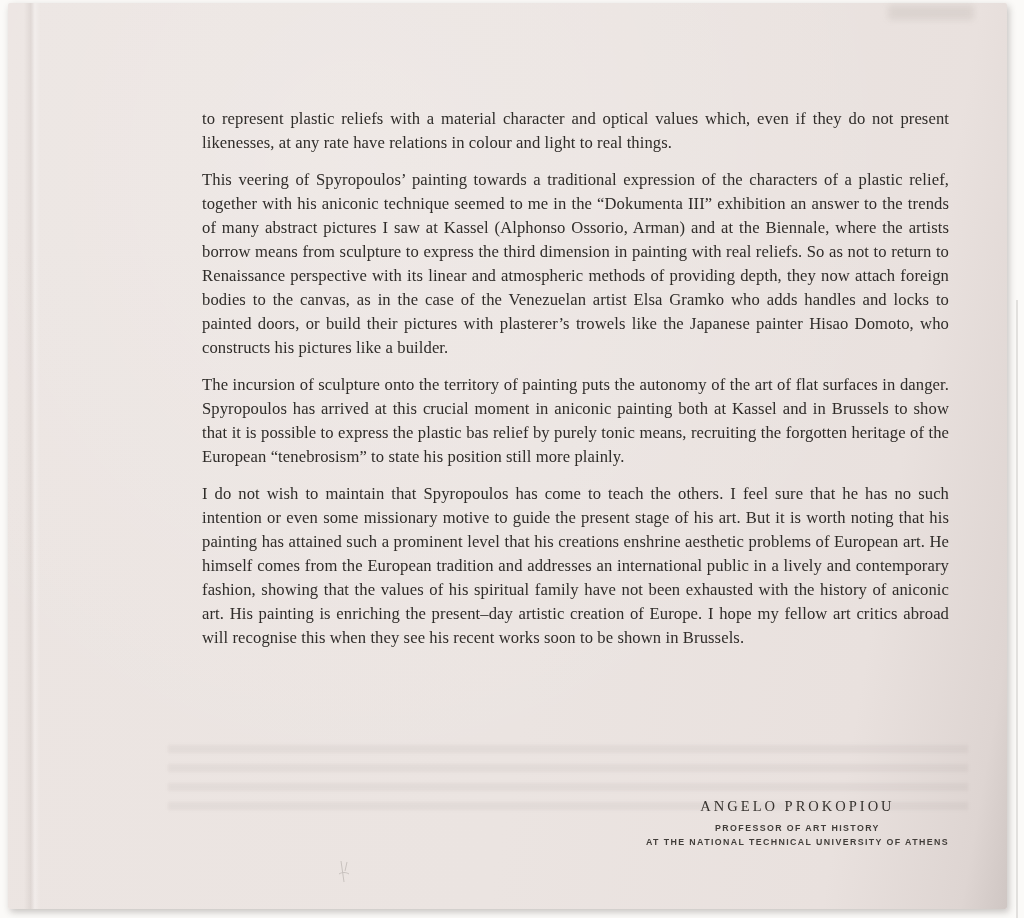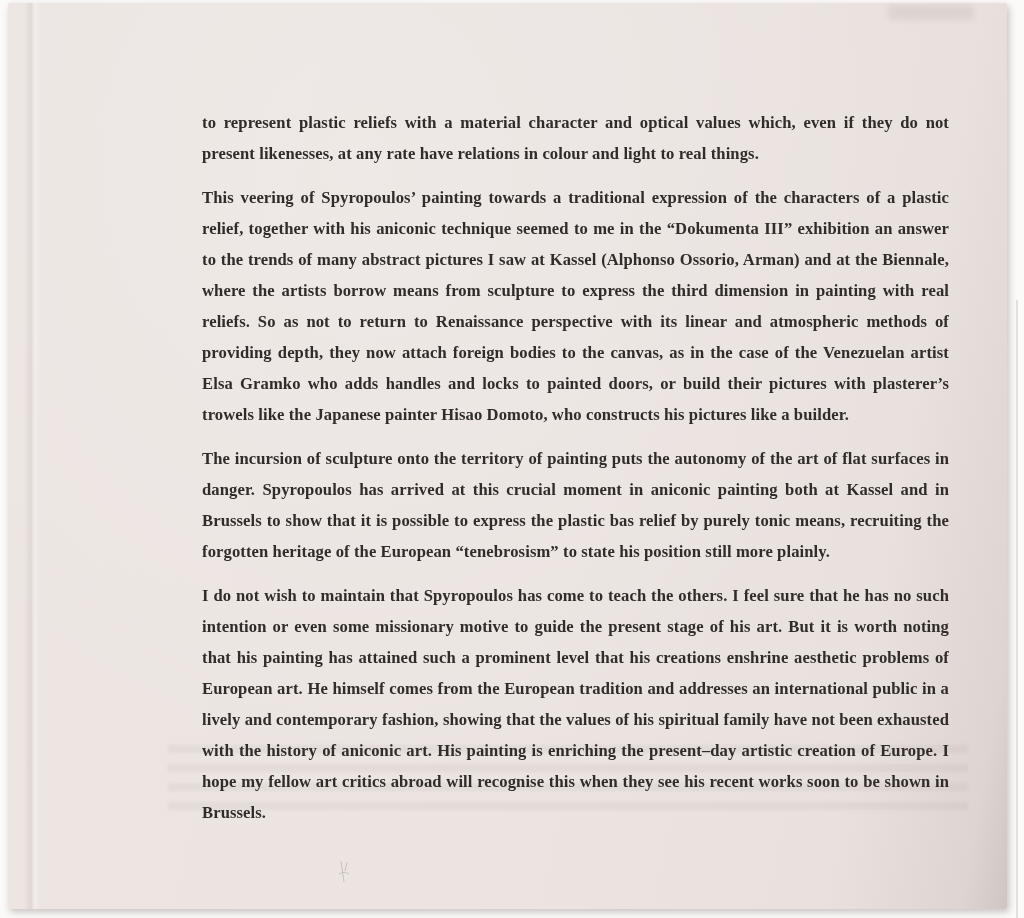--- a/index.html
+++ b/index.html
@@ -69,24 +69,23 @@
   }
 
   
   .text-block {
     position: absolute;
     left: 194px;
     top: 104px;
     width: 747px;
     color: #2f2c29;
     font-size: 16.6px;
-    line-height: 31px;
+    line-height: 24px;
     text-align: justify;
     letter-spacing: 0.1px;
-    font-weight: bold;
   }
   .text-block p { margin: 0 0 13px 0; }
 
   
   .signature {
     position: absolute;
     right: 58px;
     top: 795px;
     text-align: center;
   }
@@ -135,20 +134,25 @@
   <div class="smudge"></div>
   <div class="showthrough"></div>
 
   <div class="text-block">
     <p>to represent plastic reliefs with a material character and optical values which, even if they do not present likenesses, at any rate have relations in colour and light to real things.</p>
     <p>This veering of Spyropoulos’ painting towards a traditional expression of the characters of a plastic relief, together with his aniconic technique seemed to me in the “Dokumenta III” exhibition an answer to the trends of many abstract pictures I saw at Kassel (Alphonso Ossorio, Arman) and at the Biennale, where the artists borrow means from sculpture to express the third dimension in painting with real reliefs. So as not to return to Renaissance perspective with its linear and atmospheric methods of providing depth, they now attach foreign bodies to the canvas, as in the case of the Venezuelan artist Elsa Gramko who adds handles and locks to painted doors, or build their pictures with plasterer’s trowels like the Japanese painter Hisao Domoto, who constructs his pictures like a builder.</p>
     <p>The incursion of sculpture onto the territory of painting puts the autonomy of the art of flat surfaces in danger. Spyropoulos has arrived at this crucial moment in aniconic painting both at Kassel and in Brussels to show that it is possible to express the plastic bas relief by purely tonic means, recruiting the forgotten heritage of the European “tenebrosism” to state his position still more plainly.</p>
     <p>I do not wish to maintain that Spyropoulos has come to teach the others. I feel sure that he has no such intention or even some missionary motive to guide the present stage of his art. But it is worth noting that his painting has attained such a prominent level that his creations enshrine aesthetic problems of European art. He himself comes from the European tradition and addresses an international public in a lively and contemporary fashion, showing that the values of his spiritual family have not been exhausted with the history of aniconic art. His painting is enriching the present–day artistic creation of Europe. I hope my fellow art critics abroad will recognise this when they see his recent works soon to be shown in Brussels.</p>
   </div>
 
+  <div class="signature">
+    <div class="sig-name">ANGELO PROKOPIOU</div>
+    <div class="sig-title">PROFESSOR OF ART HISTORY</div>
+    <div class="sig-title">AT THE NATIONAL TECHNICAL UNIVERSITY OF ATHENS</div>
+  </div>
 
   <div class="pencil-mark">
     <svg width="16" height="26" viewBox="0 0 16 26">
       <path d="M5 2 L8 23 M11 3 L9 12 M3 15 C6 13, 10 13, 13 15" stroke="#8a8480" stroke-width="0.9" fill="none"></path>
     </svg>
   </div>
 
 </div>
 
 <div class="page-edge"></div>

